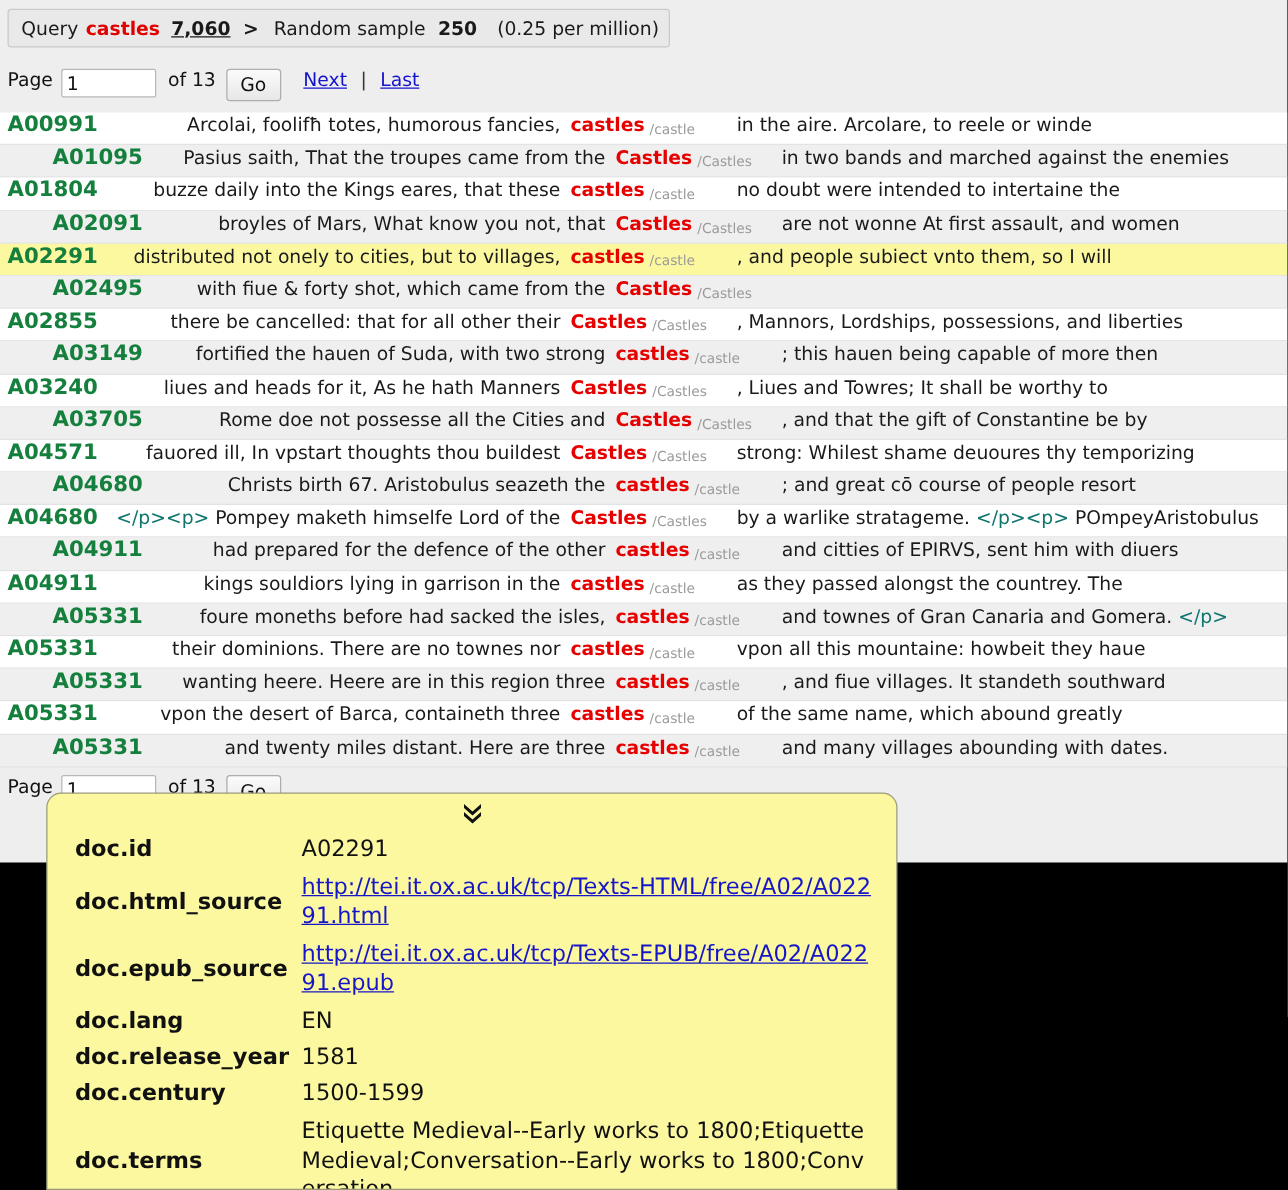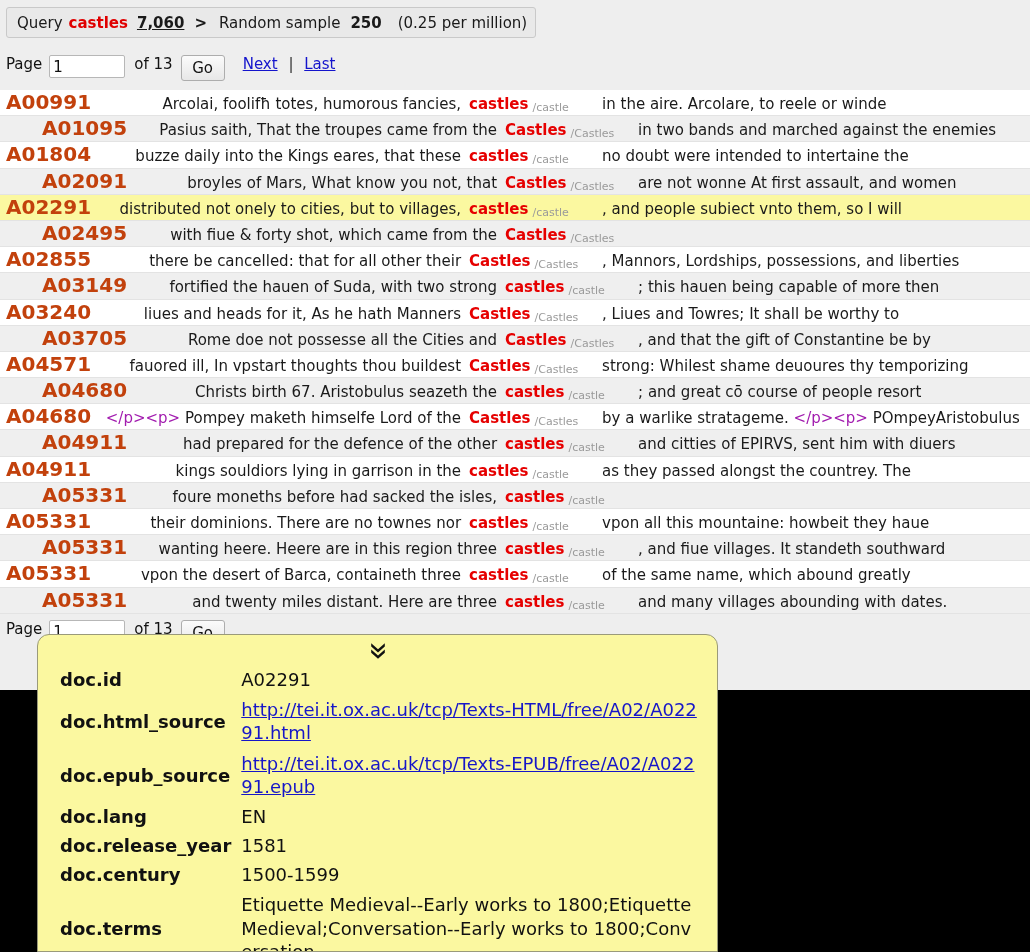--- a/index.html
+++ b/index.html
@@ -107,23 +107,23 @@
     font-size: 15px;
     color: #1a1a1a;
     overflow: hidden;
     white-space: nowrap;
   }
   .conc-row.alt { background: #efefef; padding-left: 36px; }
   .conc-row.hl  { background: #fbf8a0; }
   .conc-row .docid {
     flex: 0 0 72px;
     padding-left: 6px;
-    color: #c2410c;
+    color: #15803d;
     font-weight: bold;
-    font-size: 20px;
+    font-size: 17px;
     box-sizing: border-box;
   }
   .conc-row .left {
     flex: 0 0 378px;
     text-align: right;
     padding-right: 8px;
     box-sizing: border-box;
     overflow: hidden;
   }
   .conc-row .kwic {
@@ -144,21 +144,21 @@
     font-size: 11px;
     position: relative;
     top: 2px;
   }
   .conc-row .right {
     flex: 1 1 auto;
     padding-left: 7px;
     overflow: hidden;
     box-sizing: border-box;
   }
-  .tag { color: #a21caf; }
+  .tag { color: #0f766e; }
 
   
   .tooltip {
     position: absolute;
     left: 37px; top: 634px;
     width: 681px; height: 318px;
     box-sizing: border-box;
     background: #fbf8a0;
     border: 1px solid #9a9a7a;
     border-top-left-radius: 12px;
@@ -374,20 +374,21 @@
           </span>
           <span class="right">as they passed alongst the countrey. The</span>
         </div>
         <div class="conc-row alt">
           <span class="docid">A05331</span>
           <span class="left">foure moneths before had sacked the isles,</span>
           <span class="kwcell">
             <span class="kwic">castles</span>
             <span class="lemma">/castle</span>
           </span>
+          <span class="right">and townes of Gran Canaria and Gomera.<span class="tag"> &lt;/p&gt;</span></span>
         </div>
         <div class="conc-row">
           <span class="docid">A05331</span>
           <span class="left">their dominions. There are no townes nor</span>
           <span class="kwcell">
             <span class="kwic">castles</span>
             <span class="lemma">/castle</span>
           </span>
           <span class="right">vpon all this mountaine: howbeit they haue</span>
         </div>

